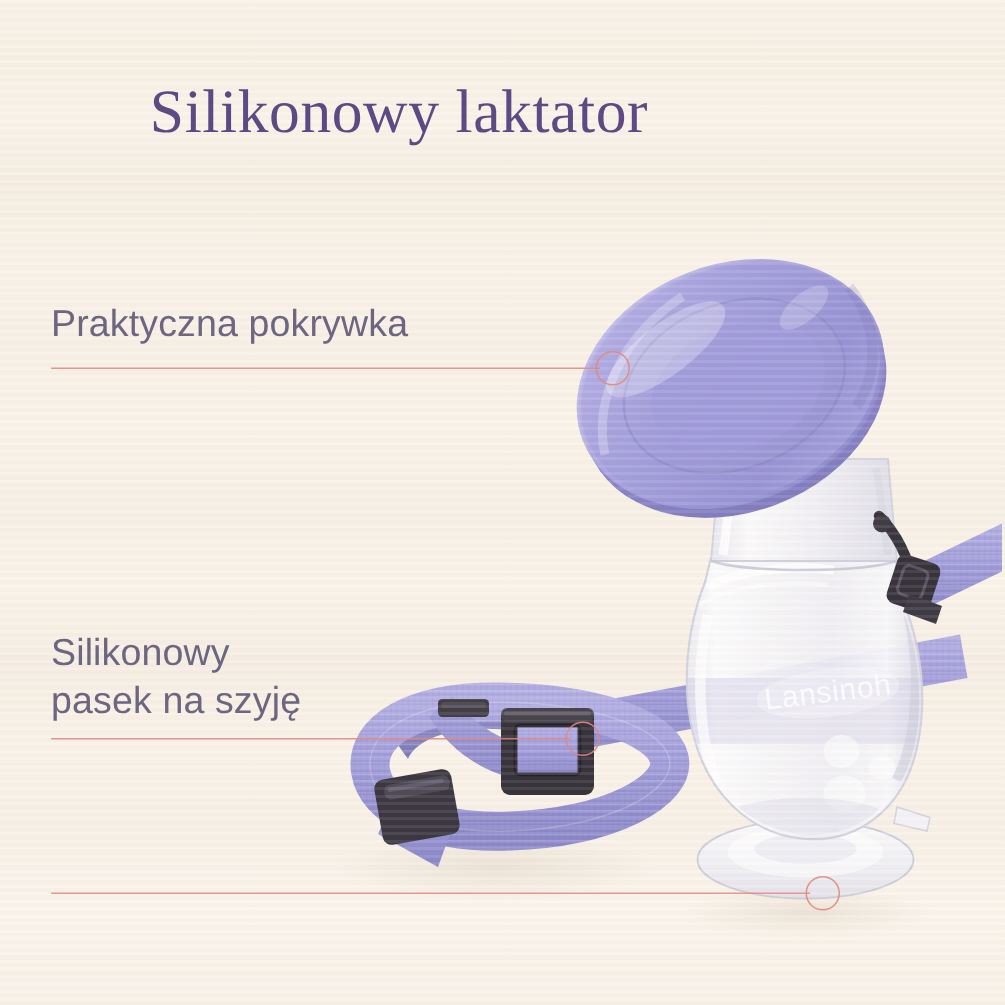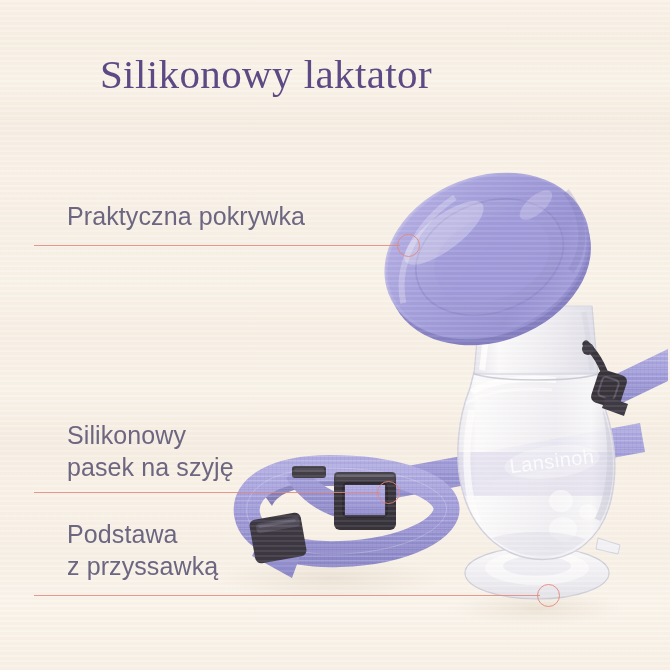--- a/index.html
+++ b/index.html
@@ -25,21 +25,21 @@
       rgba(238,224,208,0.18) 2px, rgba(238,224,208,0.18) 5px);
     opacity:.55;
   }
   
   #title{
     position:absolute;left:0;top:50px;width:532px;text-align:center;
     font-family:"Liberation Serif", serif;
     font-size:41px;letter-spacing:.4px;color:#5d4a84;white-space:nowrap;
   }
   
-  .callout{position:absolute;margin-left:33px;}
+  .callout{position:absolute;}
   .ctext{
     font-family:"Liberation Sans", sans-serif;
     font-size:25px;line-height:32px;color:#6d6680;
     letter-spacing:.1px;white-space:pre-line;font-weight:400;
   }
   .cline{
     position:absolute;height:1px;background:#e1877d;opacity:.85;
   }
   .cdot{
     position:absolute;width:23px;height:23px;border-radius:50%;
@@ -290,20 +290,16 @@
   <div class="cline" style="left:34px;top:245px;width:366px;"></div>
   <div class="cdot" style="left:397px;top:234px;"></div>
 
   <div class="callout" style="left:34px;top:419px;">
     <div class="ctext">Silikonowy
 pasek na szyję</div>
   </div>
   <div class="cline" style="left:34px;top:492px;width:346px;"></div>
   <div class="cdot" style="left:377px;top:481px;"></div>
 
-  <div class="callout" style="left:34px;top:518px;">
-    <div class="ctext">Podstawa
-z przyssawką</div>
-  </div>
   <div class="cline" style="left:34px;top:595px;width:506px;"></div>
   <div class="cdot" style="left:537px;top:584px;"></div>
 
 </div>
 
 </body></html>

